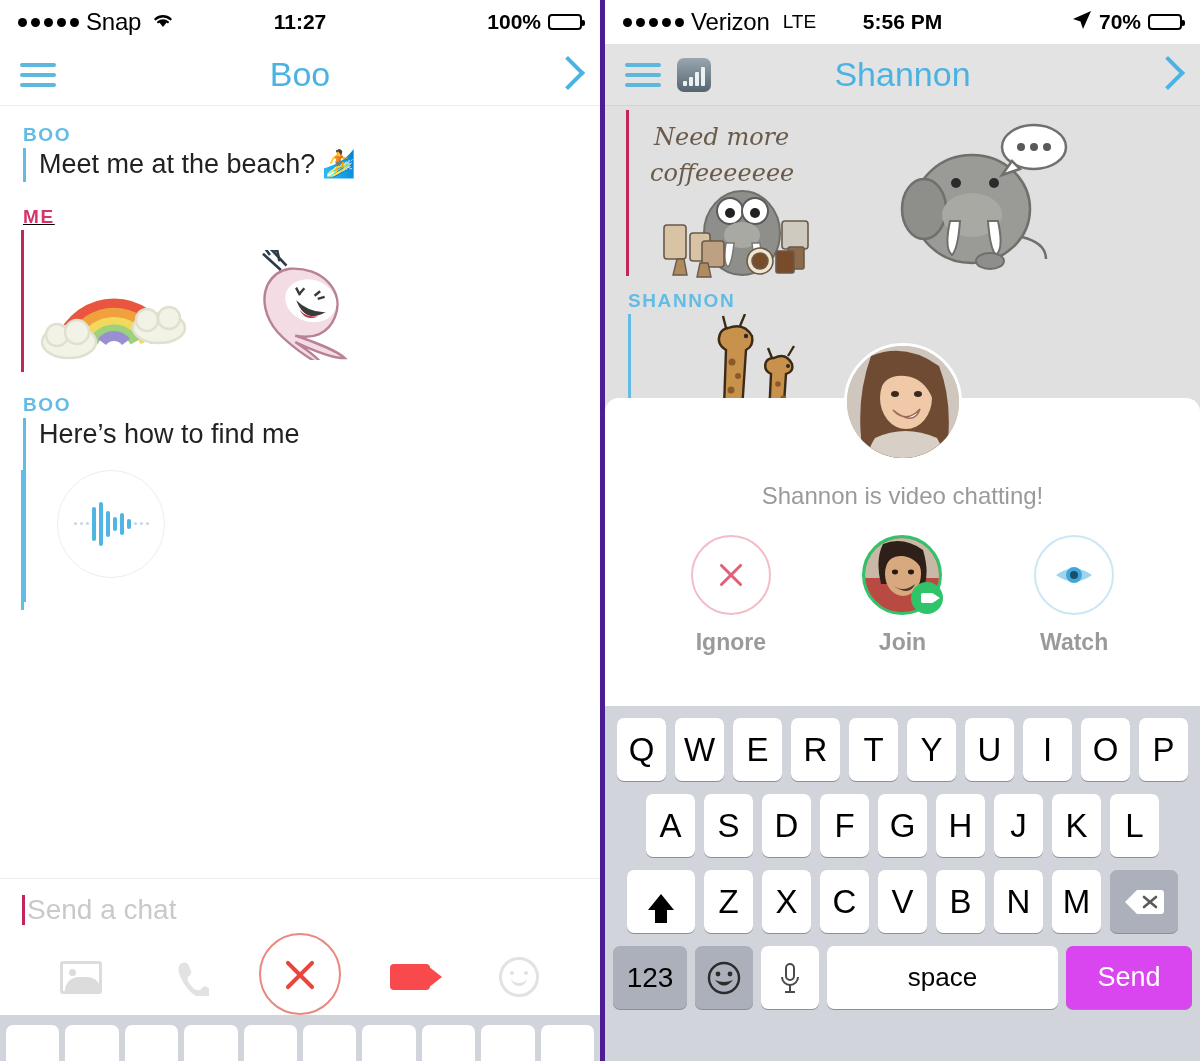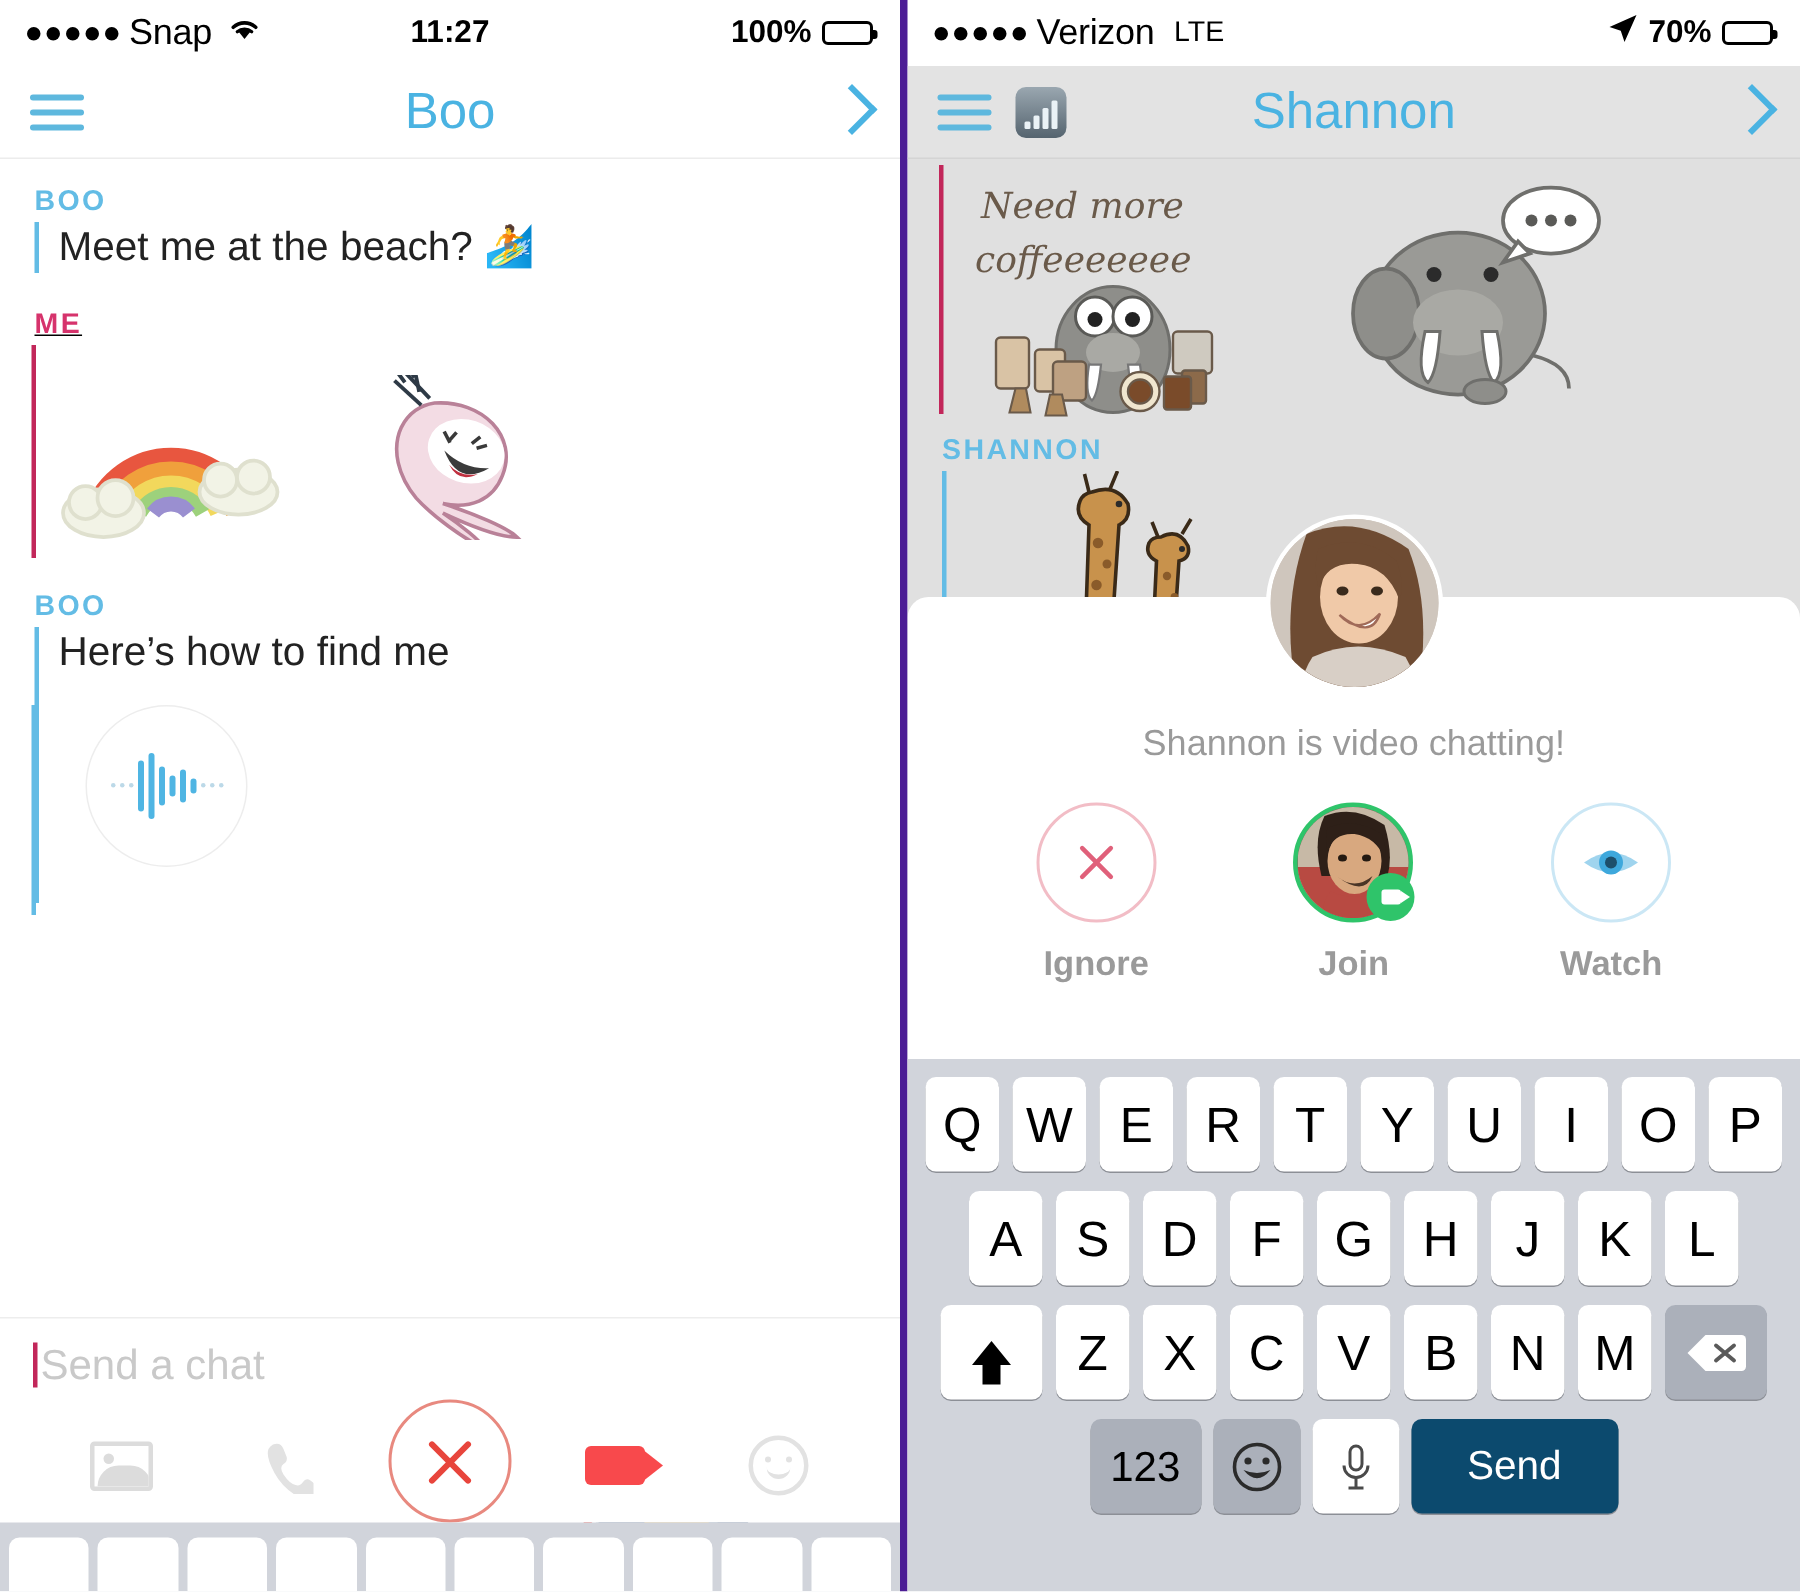--- a/index.html
+++ b/index.html
@@ -222,21 +222,21 @@
     background: #fff; border-radius: 7px; box-shadow: 0 1px 0 #8c8f96;
     display: flex; align-items: center; justify-content: center;
     font-size: 33px; color: #000; cursor: pointer;
     width: 49px; height: 63px;
   }
   .kb-row2 { padding: 0 26px; }
   .kb-row3 { padding: 0 0; }
   .key-wide { width: 68px; background: #fff; }
   .key-grey { background: #ABB0BA; box-shadow: 0 1px 0 #8c8f96; }
   .key-space { flex: 1; max-width: 250px; font-size: 26px; }
-  .key-send { background: #0c4a6e; color: #fff; font-size: 27px; width: 138px; }
+  .key-send { background: #d946ef; color: #fff; font-size: 27px; width: 126px; }
   .key-123 { width: 74px; font-size: 28px; }
   .key-emoji { width: 58px; font-size: 28px; }
   .key-mic { width: 58px; }
   .kb-row4 { gap: 8px; align-items: center; padding: 0 4px; }
   .arrow-up {
     width: 0; height: 0; border-left: 13px solid transparent;
     border-right: 13px solid transparent; border-bottom: 16px solid #000;
     position: relative;
   }
   .arrow-up::after {
@@ -448,20 +448,21 @@
         <span class="dots">
           <i class="dot"></i>
             <i class="dot"></i>
             <i class="dot"></i>
             <i class="dot"></i>
             <i class="dot"></i>
         </span>
         <span class="carrier">Verizon</span>
         <span class="net">LTE</span>
       </div>
+      <div class="sb-center">5:56 PM</div>
       <div class="sb-right">
         <span>
           <svg width="20" height="20" viewBox="0 0 20 20">
               <path d="M19 1 L1 9 L8.5 11.5 L11 19 Z" fill="#000"></path>
             </svg>
         </span>
         <span>70%</span>
         <span class="batt batt-yellow"><span class="batt-fill" style="width:70%"></span></span>
       </div>
     </div>
@@ -673,17 +674,18 @@
             <path d="M8 19 q9 11 18 0 q-9 4 -18 0 Z" fill="#2b2b2b"></path>
           </svg>
         </div>
         <div class="key key-mic">
           <svg width="22" height="34" viewBox="0 0 22 34">
             <rect x="7" y="3" width="8" height="16" rx="4" fill="none" stroke="#4a4a4a" stroke-width="2"></rect>
             <path d="M3 16 a8 8 0 0 0 16 0" fill="none" stroke="#4a4a4a" stroke-width="2"></path>
             <path d="M11 24 v6 M6 31 h10" stroke="#4a4a4a" stroke-width="2"></path>
           </svg>
         </div>
+        <div class="key key-space">space</div>
         <div class="key key-send">Send</div>
       </div>
     </div>
   </div>
 </div>
 
 </body></html>

